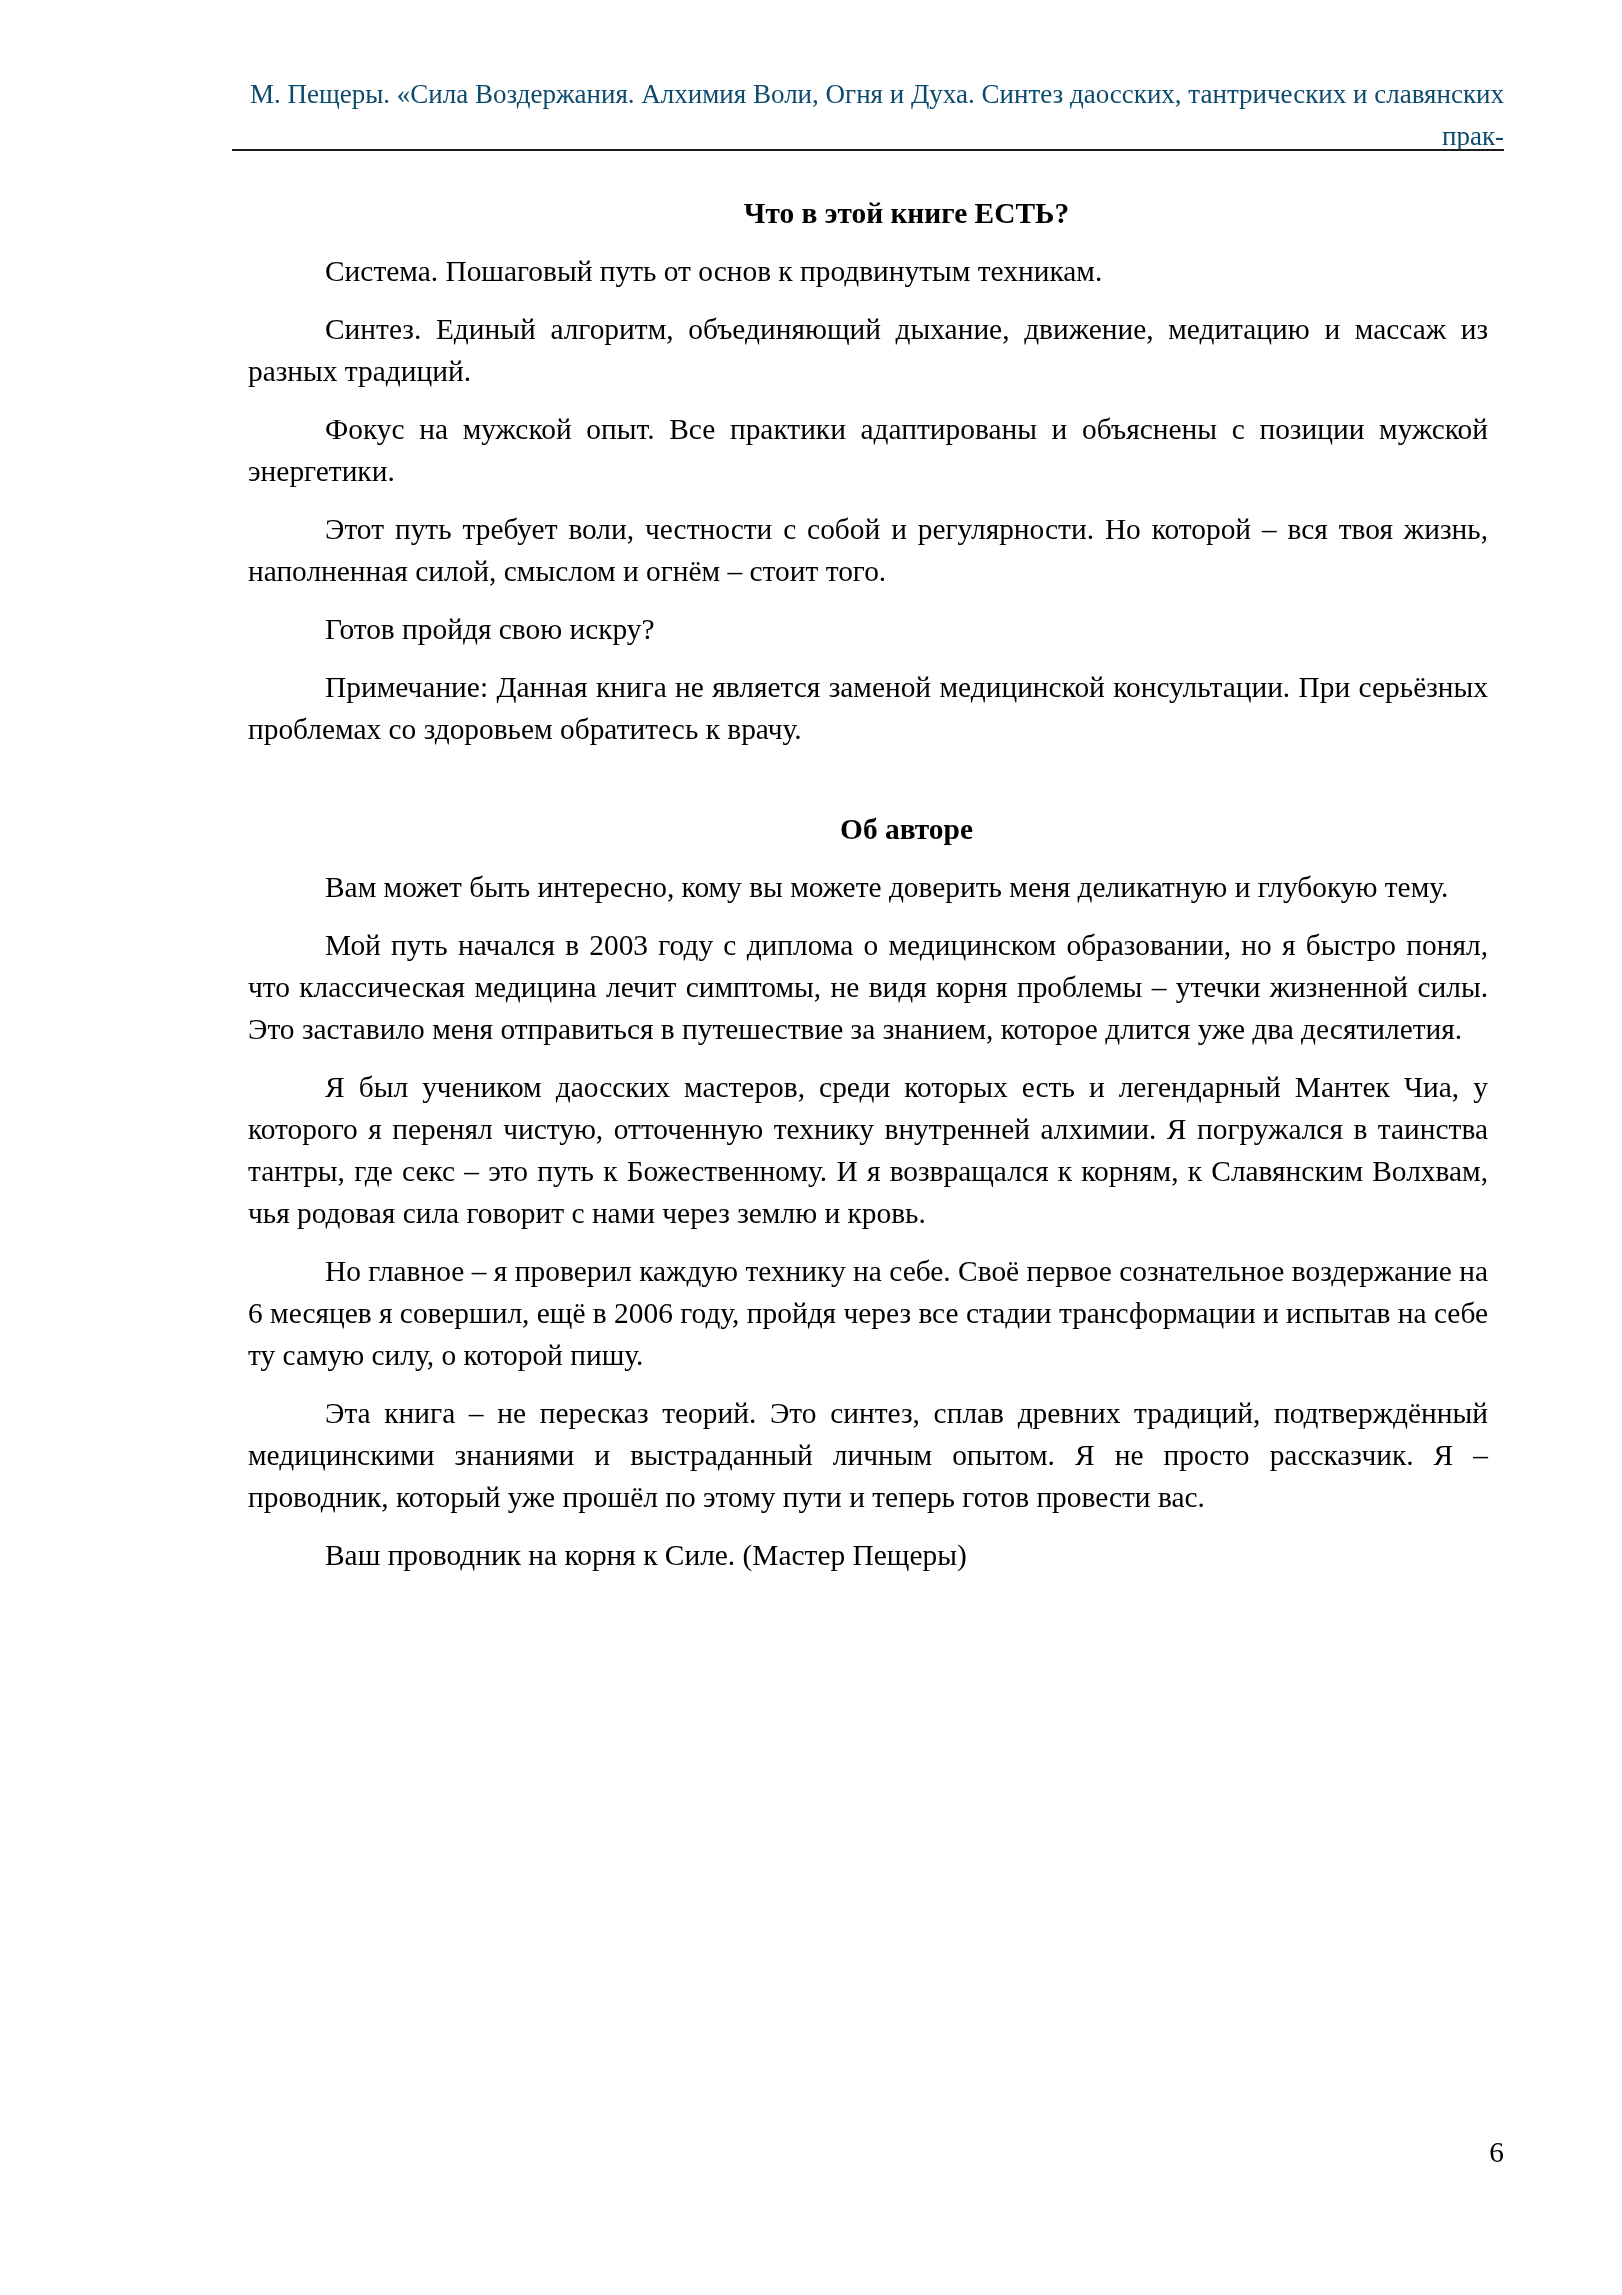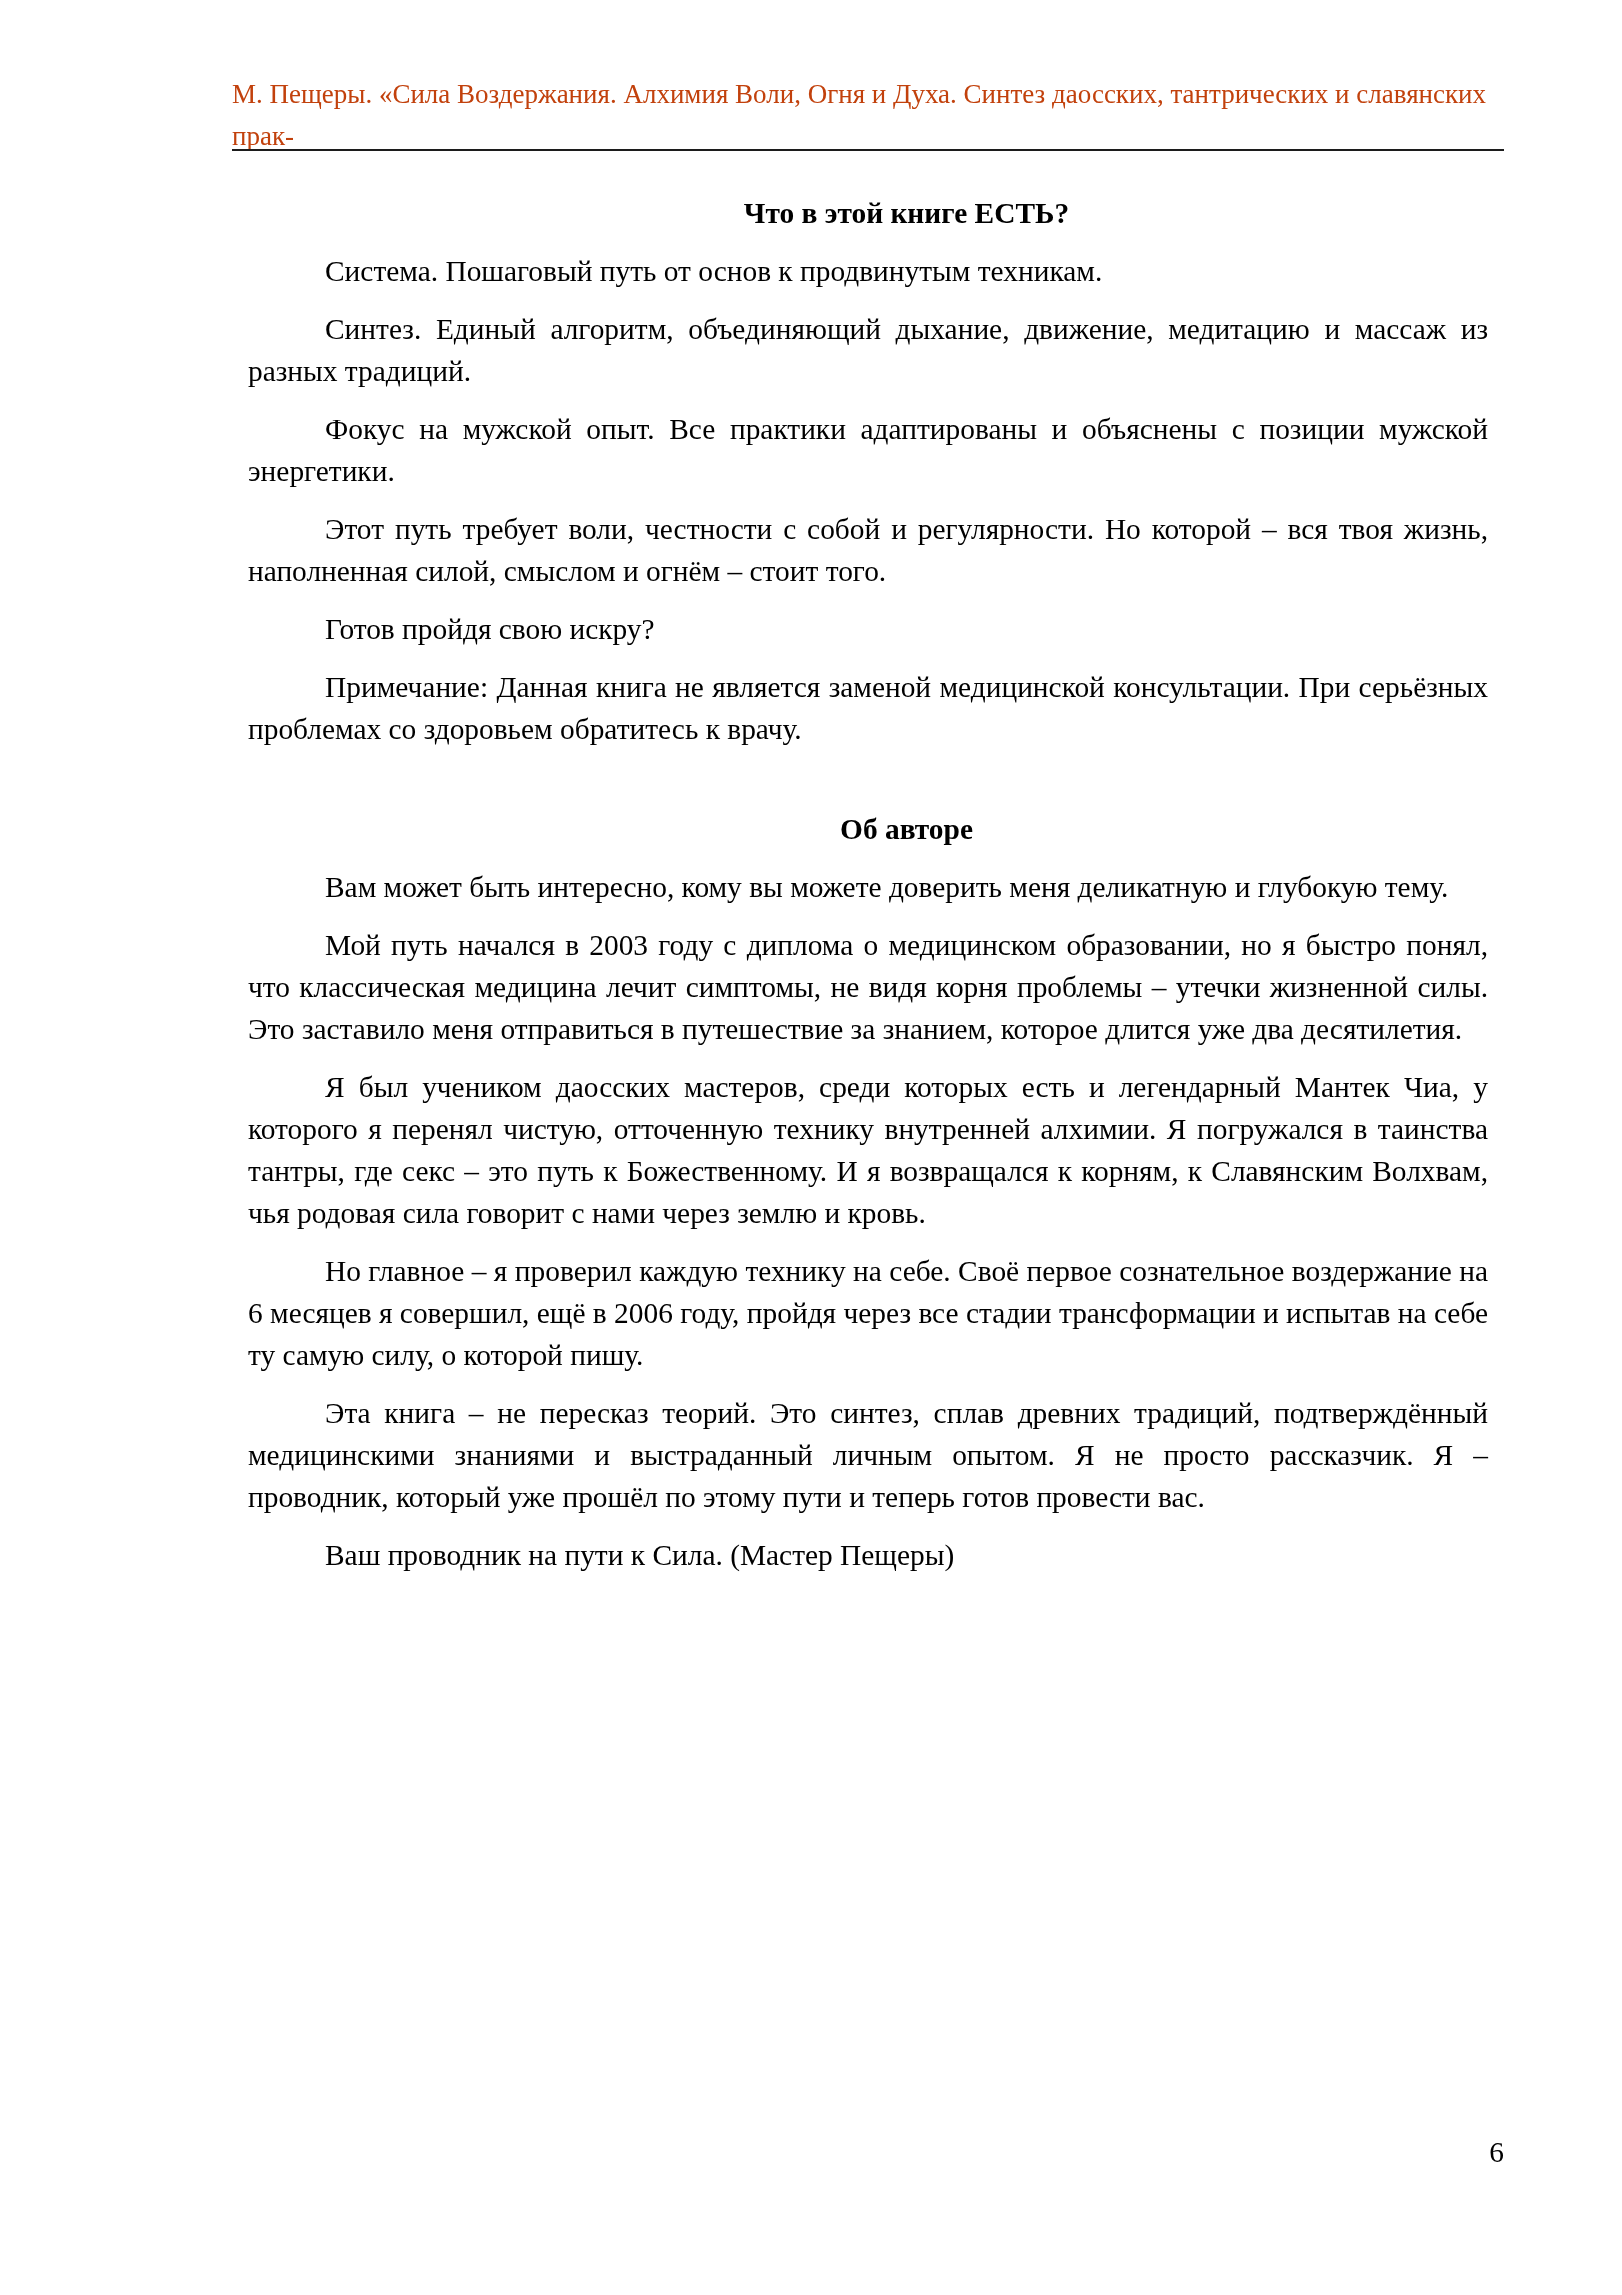--- a/index.html
+++ b/index.html
@@ -14,24 +14,24 @@
     background: #ffffff;
     font-family: "Liberation Serif", "DejaVu Serif", serif;
     color: #000000;
     overflow: hidden;
   }
   .running-header {
     position: absolute;
     top: 73px;
     left: 232px;
     width: 1272px;
-    color: #c2410c;
+    color: #0c4a6e;
     font-size: 27px;
     line-height: 42px;
-    text-align: left;
+    text-align: right;
   }
   .header-rule {
     position: absolute;
     top: 149px;
     left: 232px;
     width: 1272px;
     height: 0;
     border-top: 2px solid #1c1c1c;
   }
   .content {
@@ -91,20 +91,20 @@
     <p class="para">Примечание: Данная книга не является заменой медицинской консультации. При серьёзных проблемах со здоровьем обратитесь к врачу.</p>
 
     <div class="section-spacer"></div>
 
     <h2 class="section-heading">Об авторе</h2>
     <p class="para">Вам может быть интересно, кому вы можете доверить меня деликатную и глубокую тему.</p>
     <p class="para">Мой путь начался в 2003 году с диплома о медицинском образовании, но я быстро понял, что классическая медицина лечит симптомы, не видя корня проблемы – утечки жизненной силы. Это заставило меня отправиться в путешествие за знанием, которое длится уже два десятилетия.</p>
     <p class="para">Я был учеником даосских мастеров, среди которых есть и легендарный Мантек Чиа, у которого я перенял чистую, отточенную технику внутренней алхимии. Я погружался в таинства тантры, где секс – это путь к Божественному. И я возвращался к корням, к Славянским Волхвам, чья родовая сила говорит с нами через землю и кровь.</p>
     <p class="para">Но главное – я проверил каждую технику на себе. Своё первое сознательное воздержание на 6 месяцев я совершил, ещё в 2006 году, пройдя через все стадии трансформации и испытав на себе ту самую силу, о которой пишу.</p>
     <p class="para">Эта книга – не пересказ теорий. Это синтез, сплав древних традиций, подтверждённый медицинскими знаниями и выстраданный личным опытом. Я не просто рассказчик. Я – проводник, который уже прошёл по этому пути и теперь готов провести вас.</p>
-    <p class="para">Ваш проводник на пути к Сила. (Мастер Пещеры)</p>
+    <p class="para">Ваш проводник на корня к Силе. (Мастер Пещеры)</p>
 
   </div>
 
   <div class="page-number">6</div>
 
 </div>
 
 
 </body></html>

